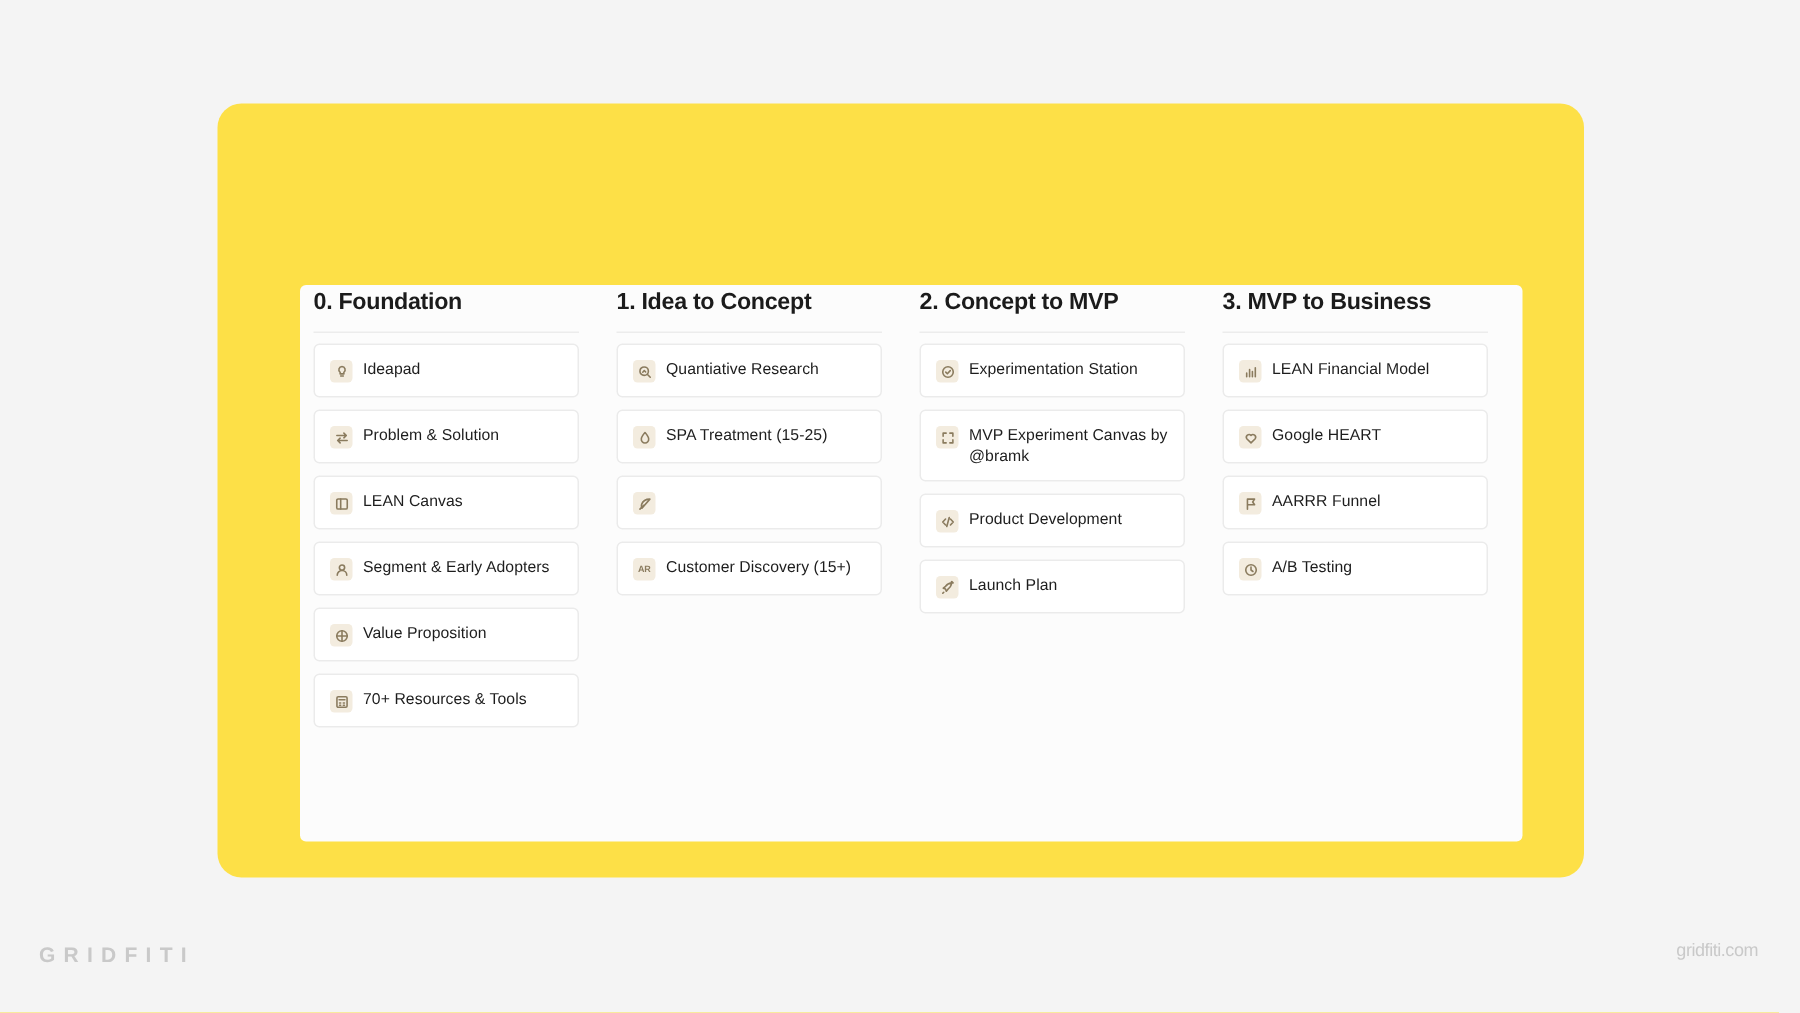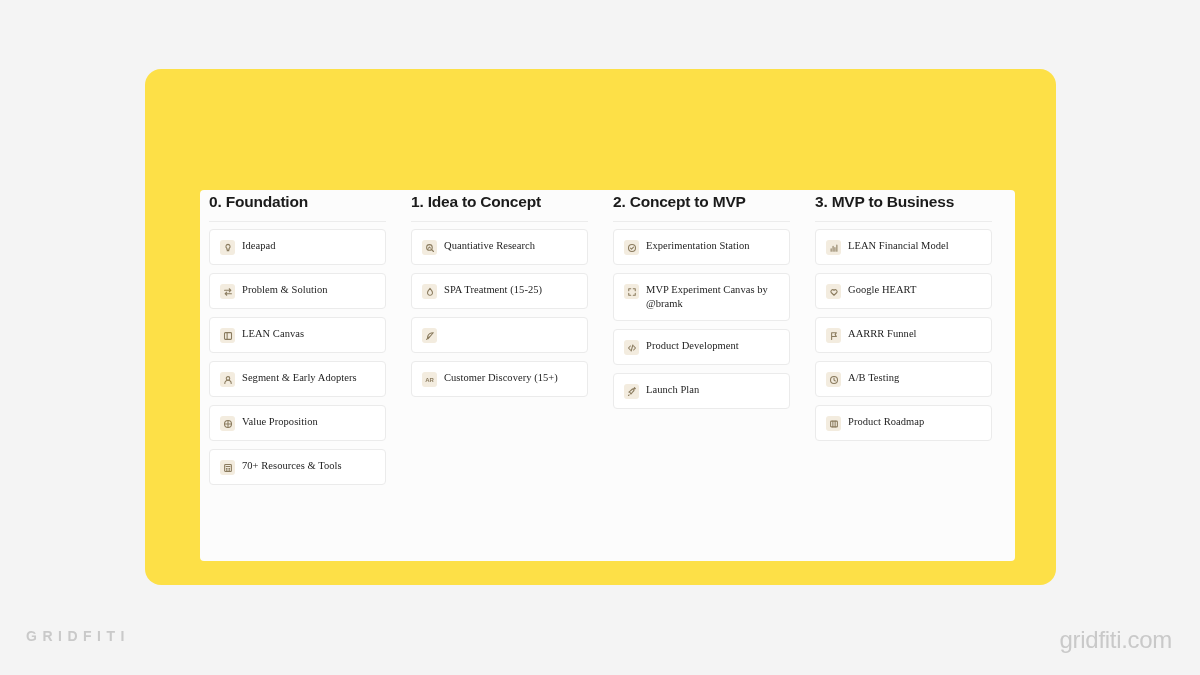--- a/index.html
+++ b/index.html
@@ -122,39 +122,38 @@
     color: #8a7b5e;
     letter-spacing: -0.2px;
     line-height: 1;
   }
 
   .card-label {
     font-size: 10.5px;
     color: #1d1d1d;
     line-height: 14px;
     letter-spacing: 0.05px;
-    font-family: Liberation Serif, serif;
   }
 
   
   .brand-left {
     position: absolute;
     left: 26px;
     top: 628px;
     font-size: 14px;
     font-weight: bold;
     letter-spacing: 5.5px;
     color: #c9c9c9;
   }
 
   .brand-right {
     position: absolute;
     right: 28px;
     top: 626px;
-    font-size: 24px;
+    font-size: 12px;
     color: #c9c9c9;
     letter-spacing: -0.3px;
   }
 </style>
 </head>
 <body>
 
 <div class="page">
 
   <div class="window">
@@ -330,29 +329,20 @@
             </div>
             <div class="card">
               <span class="card-icon">
                 <svg viewBox="0 0 16 16">
                   <circle cx="8" cy="8" r="5.6"></circle>
                   <path d="M8 4.8V8l2.1 1.6"></path>
                 </svg>
               </span>
               <span class="card-label">A/B Testing</span>
             </div>
-            <div class="card">
-              <span class="card-icon">
-                <svg viewBox="0 0 16 16">
-                  <rect x="2.6" y="3.4" width="10.8" height="9.2" rx="1.2"></rect>
-                  <path d="M6.2 3.4v9.2M9.8 3.4v9.2"></path>
-                </svg>
-              </span>
-              <span class="card-label">Product Roadmap</span>
-            </div>
           </div>
         </div>
       </div>
 
   </div>
 
   <div class="brand-left">GRIDFITI</div>
   <div class="brand-right">gridfiti.com</div>
 
 </div>

